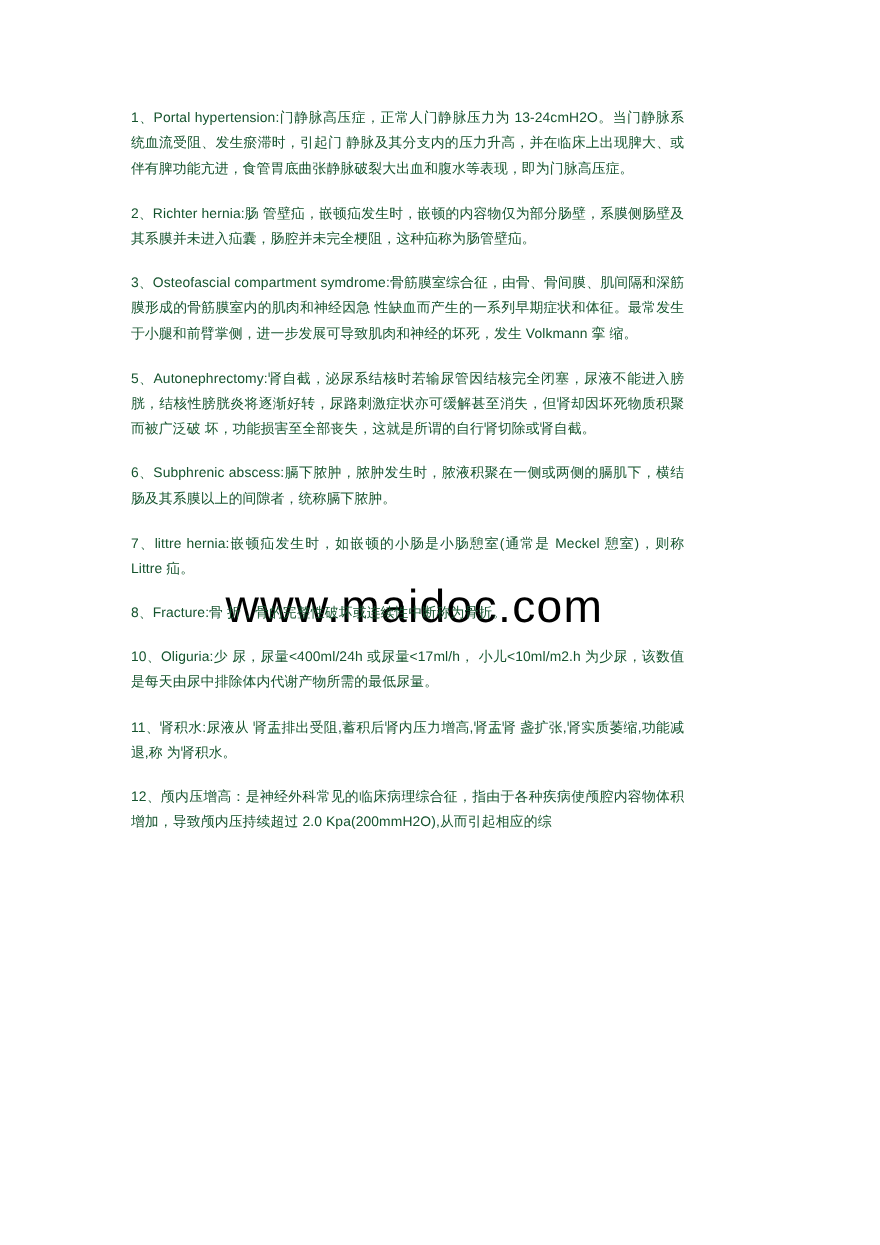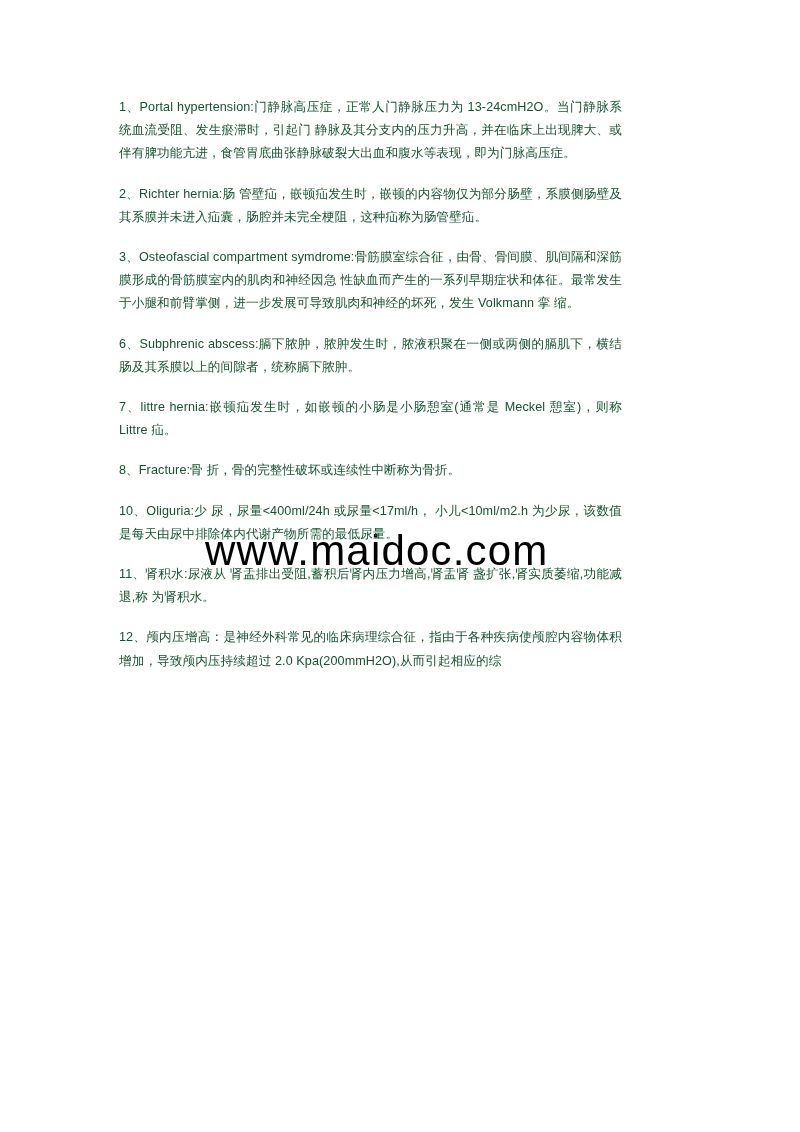--- a/index.html
+++ b/index.html
@@ -62,20 +62,21 @@
 <body>
 
 <div class="page">
 
   <div class="watermark">www.maidoc.com</div>
 
   <div class="content">
     <p class="para">1、Portal hypertension:门静脉高压症，正常人门静脉压力为 13-24cmH2O。当门静脉系统血流受阻、发生瘀滞时，引起门 静脉及其分支内的压力升高，并在临床上出现脾大、或伴有脾功能亢进，食管胃底曲张静脉破裂大出血和腹水等表现，即为门脉高压症。</p>
     <p class="para">2、Richter hernia:肠 管壁疝，嵌顿疝发生时，嵌顿的内容物仅为部分肠壁，系膜侧肠壁及其系膜并未进入疝囊，肠腔并未完全梗阻，这种疝称为肠管壁疝。</p>
     <p class="para">3、Osteofascial compartment symdrome:骨筋膜室综合征，由骨、骨间膜、肌间隔和深筋膜形成的骨筋膜室内的肌肉和神经因急 性缺血而产生的一系列早期症状和体征。最常发生于小腿和前臂掌侧，进一步发展可导致肌肉和神经的坏死，发生 Volkmann 挛 缩。</p>
+    <p class="para">5、Autonephrectomy:肾自截，泌尿系结核时若输尿管因结核完全闭塞，尿液不能进入膀胱，结核性膀胱炎将逐渐好转，尿路刺激症状亦可缓解甚至消失，但肾却因坏死物质积聚而被广泛破 坏，功能损害至全部丧失，这就是所谓的自行肾切除或肾自截。</p>
     <p class="para">6、Subphrenic abscess:膈下脓肿，脓肿发生时，脓液积聚在一侧或两侧的膈肌下，横结肠及其系膜以上的间隙者，统称膈下脓肿。</p>
     <p class="para">7、littre hernia:嵌顿疝发生时，如嵌顿的小肠是小肠憩室(通常是 Meckel 憩室)，则称 Littre 疝。</p>
     <p class="para">8、Fracture:骨 折，骨的完整性破坏或连续性中断称为骨折。</p>
     <p class="para">10、Oliguria:少 尿，尿量&lt;400ml/24h 或尿量&lt;17ml/h， 小儿&lt;10ml/m2.h 为少尿，该数值是每天由尿中排除体内代谢产物所需的最低尿量。</p>
     <p class="para">11、肾积水:尿液从 肾盂排出受阻,蓄积后肾内压力增高,肾盂肾 盏扩张,肾实质萎缩,功能减退,称 为肾积水。</p>
     <p class="para">12、颅内压增高：是神经外科常见的临床病理综合征，指由于各种疾病使颅腔内容物体积增加，导致颅内压持续超过 2.0 Kpa(200mmH2O),从而引起相应的综</p>
   </div>
 
 </div>
 

